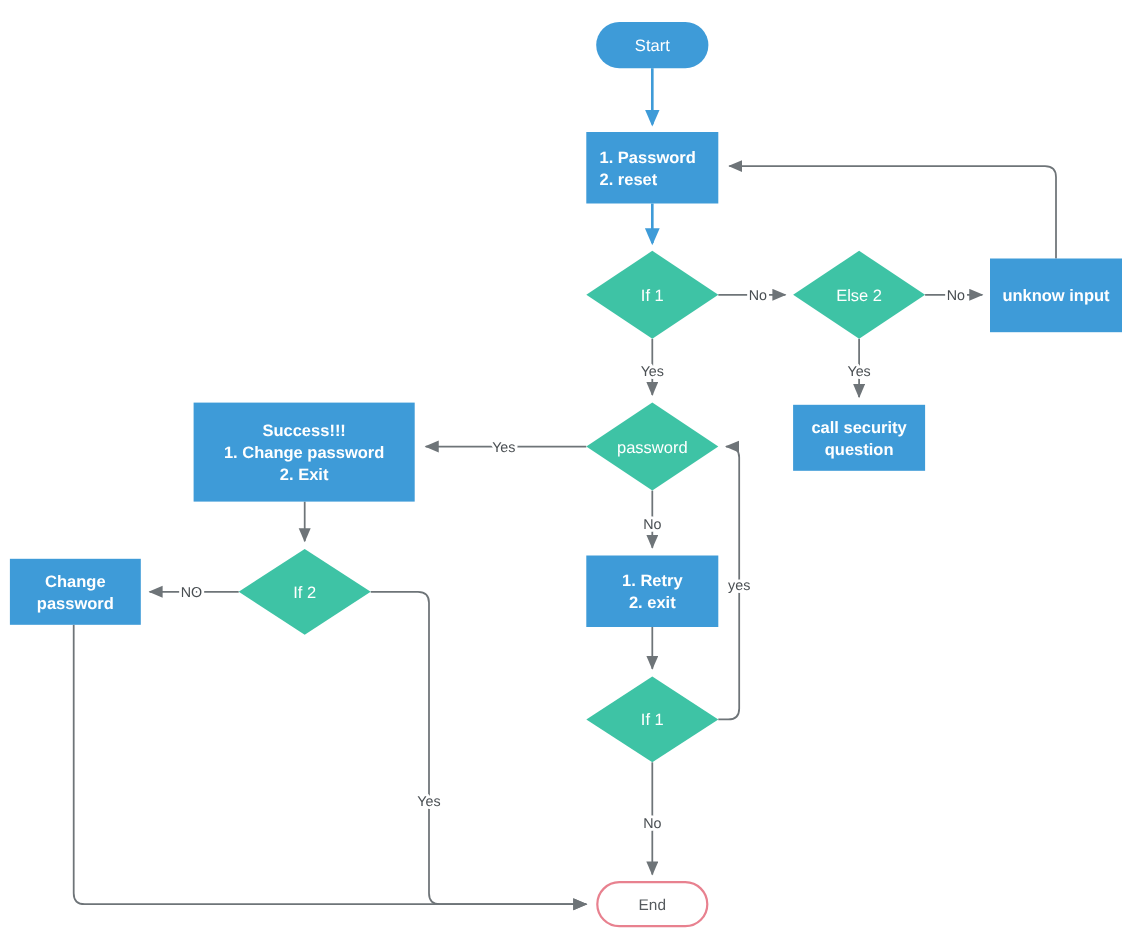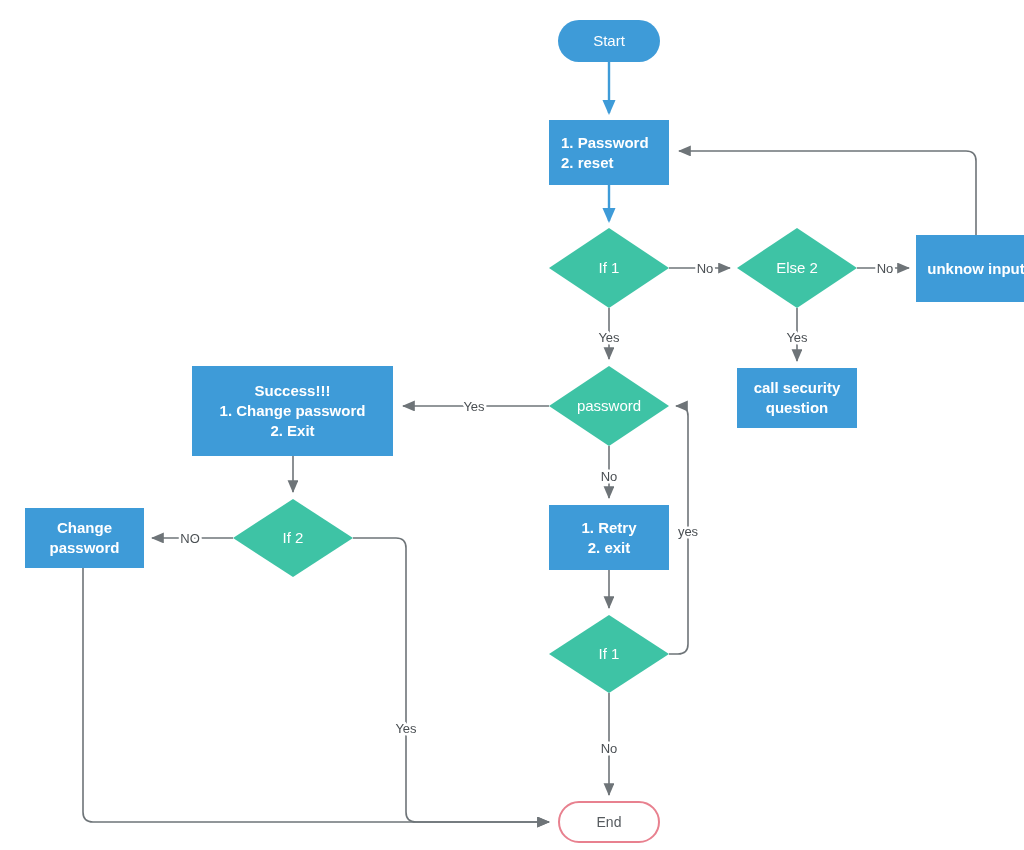--- a/index.html
+++ b/index.html
@@ -12,21 +12,20 @@
     width: 1024px;
     height: 850px;
     font-family: "Liberation Sans", sans-serif;
     overflow: hidden;
   }
   #canvas-wrap {
     position: relative;
     width: 905px;
     height: 850px;
     background: #ffffff;
-    margin-left: 16px;
   }
   svg#diagram {
     display: block;
     width: 1024px;
     height: 850px;
   }
   .edge-label {
     font-family: "Liberation Sans", sans-serif;
     font-size: 13px;
     fill: #4a4f53;

